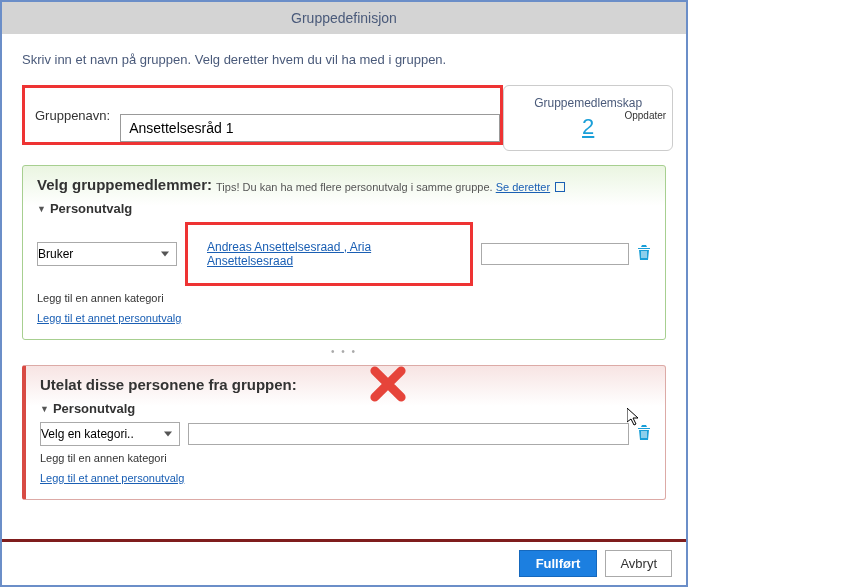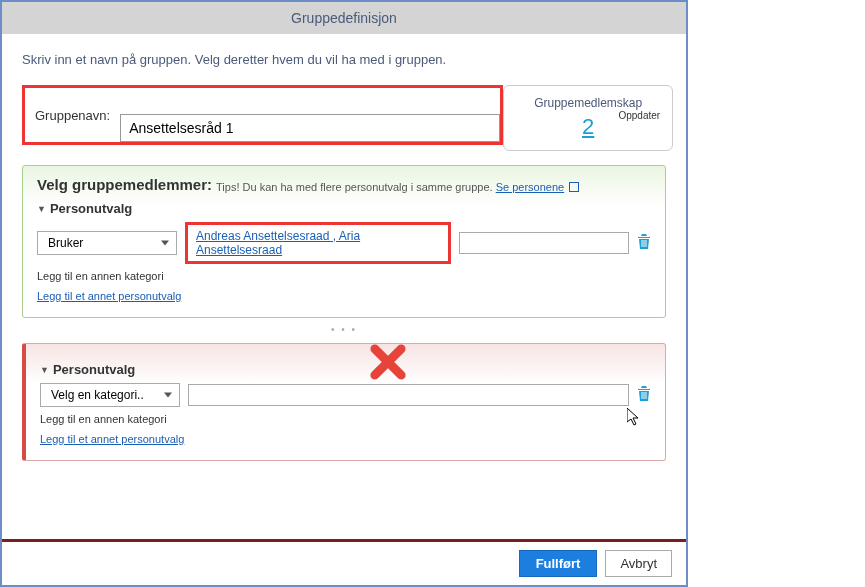--- a/index.html
+++ b/index.html
@@ -7,39 +7,39 @@
     .dialog { width: 688px; height: 587px; border: 2px solid #6b8ec8; background: #fff; display: flex; flex-direction: column; }
     .titlebar { background: #d4d4d4; text-align: center; padding: 8px 0; color: #4a5a7a; font-size: 14px; }
     .body { flex: 1; padding: 18px 20px 0 20px; overflow: hidden; position: relative; }
     .intro { color: #4a5a7a; margin-bottom: 18px; font-size: 13px; }
     .topflex { display: flex; justify-content: space-between; align-items: flex-start; }
     .namerow { display: flex; align-items: center; border: 3px solid #e33; }
     .namerow-label { padding: 6px 10px; font-size: 13px; color: #333; }
     .namerow-input { width: 380px; padding: 5px 8px; font-size: 14px; border: 1px solid #999; margin-top: 26px; }
     .sidecard { border: 1px solid #ccc; border-radius: 6px; padding: 10px 16px; text-align: center; min-width: 170px; position: relative; }
     .sidecard-title { color: #4a5a7a; font-size: 12px; }
-    .sidecard-update { position: absolute; top: 24px; right: 12px; font-size: 10px; color: #333; cursor: pointer; }
+    .sidecard-update { position: absolute; top: 24px; right: 6px; font-size: 10px; color: #333; cursor: pointer; }
     .sidecard-count { color: #1a9fd8; font-size: 22px; text-decoration: underline; cursor: pointer; display: inline-block; margin-top: 4px; }
     .panel { border: 1px solid #bbb; border-radius: 3px; margin-top: 14px; padding: 10px 14px 14px 14px; }
     .panel-green { background: linear-gradient(#eaf5e1, #ffffff 40px); border-color: #a7cf90; }
     .panel-red { background: linear-gradient(#f7e4e3, #ffffff 40px); border-color: #dcaaa6; border-left: 4px solid #d84b44; margin-top: 8px; position: relative; }
     .panel-header { font-size: 15px; font-weight: bold; color: #333; display: flex; align-items: flex-end; gap: 4px; }
     .tips { font-size: 11px; color: #555; font-weight: normal; }
     .tips a { color: #1a5fb4; text-decoration: underline; }
     .tips-popout { display: inline-block; width: 10px; height: 10px; border: 1px solid #1a5fb4; position: relative; top: 1px; margin-left: 2px; }
     .sub { margin-top: 8px; }
     .sub-title { font-size: 13px; font-weight: bold; color: #333; margin-bottom: 6px; }
     .sub-title::before { content: "▼"; font-size: 9px; color: #555; margin-right: 4px; position: relative; top: -1px; }
     .row { display: flex; align-items: center; gap: 8px; }
-    .select { width: 140px; padding: 4px 10px; border: 1px solid #aaa; background: #fff; font-size: 12px; appearance: none; position: relative; }
+    .select { width: 140px; padding: 4px 0; border: 1px solid #aaa; background: #fff; font-size: 12px; appearance: none; position: relative; }
     .select-wrap { position: relative; display: inline-block; }
     .select-wrap::after { content: ""; position: absolute; right: 8px; top: 50%; width: 0; height: 0; border-left: 4px solid transparent; border-right: 4px solid transparent; border-top: 5px solid #555; transform: translateY(-50%); pointer-events: none; }
     .longfield { flex: 1; border: 1px solid #aaa; padding: 4px 8px; font-size: 12px; background: #fff; min-height: 22px; }
     .longfield a { color: #1a5fb4; text-decoration: underline; }
-    .redbox { border: 3px solid #e33; padding: 0; display: inline-block; }
+    .redbox { border: 3px solid #e33; padding: 11px; display: inline-block; }
     .trash { color: #1a9fd8; cursor: pointer; font-size: 15px; }
     .smalllink { font-size: 11px; color: #333; margin-top: 6px; display: block; }
     .bluelink { font-size: 11px; color: #1a5fb4; text-decoration: underline; margin-top: 8px; display: inline-block; cursor: pointer; }
     .bigx { position: absolute; left: 340px; top: -4px; font-size: 36px; font-weight: 900; color: #e6443a; }
     .bigx svg { width: 44px; height: 44px; }
     .cursor { position: absolute; left: 625px; top: 374px; pointer-events: none; }
     .footer { border-top: 3px solid #7f1d1d; padding: 8px 14px; display: flex; justify-content: flex-end; gap: 8px; }
     .btn-primary { background: #1c7fe0; color: #fff; border: 1px solid #1568bd; padding: 5px 16px; font-size: 13px; font-weight: bold; cursor: pointer; }
     .btn-secondary { background: #fff; color: #333; border: 1px solid #aaa; padding: 5px 14px; font-size: 13px; cursor: pointer; }
     .dots { text-align: center; color: #aaa; font-size: 10px; letter-spacing: 2px; margin-top: 6px; }
@@ -64,21 +64,21 @@
         <span class="sidecard-update">Oppdater</span>
         <span class="sidecard-count">2</span>
       </div>
     </div>
 
     <div class="panel panel-green">
       <div class="panel-header">
         <span>Velg gruppemedlemmer:</span>
         <span class="tips">
           <span>Tips! Du kan ha med flere personutvalg i samme gruppe.</span>
-          <a href="#">Se personene</a>
+          <a href="#">Se deretter</a>
           <span class="tips-popout"></span>
         </span>
       </div>
       <div class="sub">
         <div class="sub-title">Personutvalg</div>
         <div class="row">
           <span class="select-wrap">
             <select class="select">
               <option>Bruker</option>
             </select>
@@ -102,20 +102,23 @@
     </div>
 
     <div class="dots">• • •</div>
 
     <div class="panel panel-red">
       <div class="bigx">
         <svg viewBox="0 0 40 40">
             <path d="M8 8 L32 32 M32 8 L8 32" stroke="#e6443a" stroke-width="8" stroke-linecap="round"></path>
           </svg>
       </div>
+      <div class="panel-header">
+        <span>Utelat disse personene fra gruppen:</span>
+      </div>
       <div class="sub">
         <div class="sub-title">Personutvalg</div>
         <div class="row">
           <span class="select-wrap">
             <select class="select">
               <option>Velg en kategori..</option>
             </select>
           </span>
           <div class="longfield"></div>
           <span class="trash">

